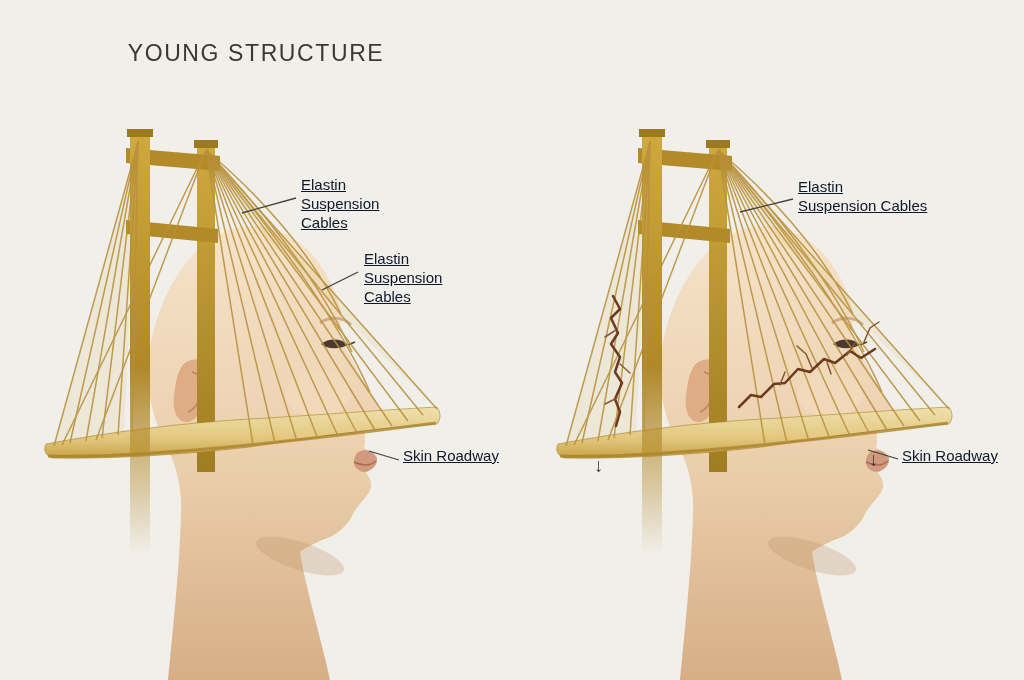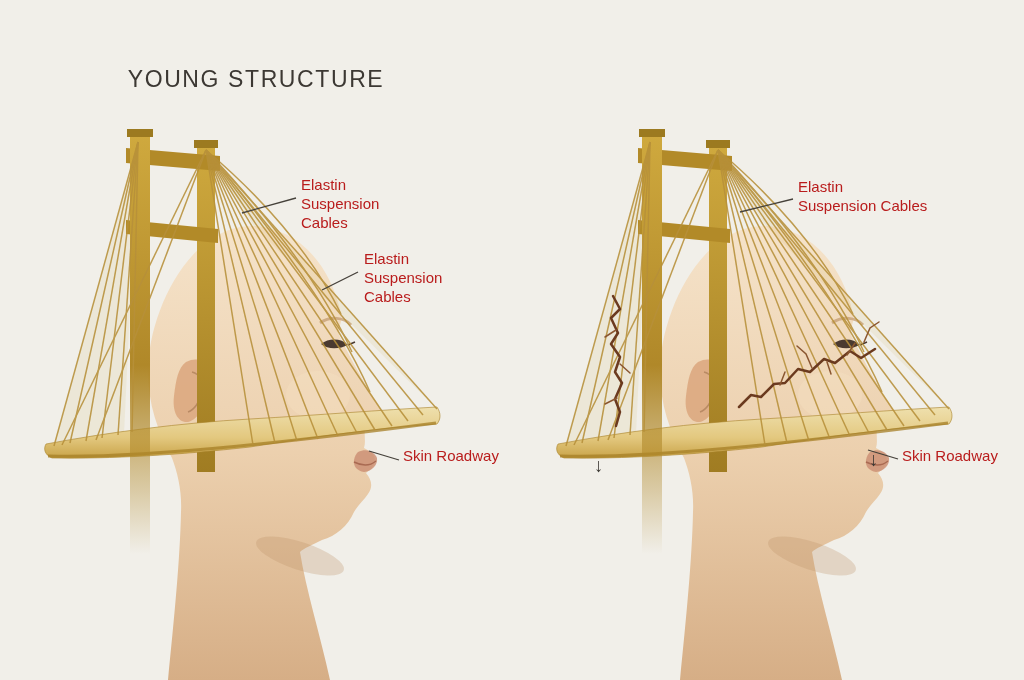--- a/index.html
+++ b/index.html
@@ -4,28 +4,29 @@
 <style>
   html,body{margin:0;padding:0;}
   body{
     width:1024px;height:680px;overflow:hidden;
     font-family:"Liberation Sans", sans-serif;
     background:#f1efe9;
   }
   .stage{position:relative;width:1024px;height:680px;background:#f1efe9;display:flex;}
   .panel{position:relative;width:512px;height:680px;}
   .panel-title{
-    position:absolute;top:51px;left:0;width:100%;
+    position:absolute;top:25px;left:0;width:100%;
     text-align:center;font-size:23px;font-weight:500;
     letter-spacing:1.6px;color:#3c3833;
   }
   .illus{position:absolute;left:0;top:0;width:512px;height:680px;}
   .label{
-    position:absolute;font-size:15px;line-height:1.27;color:#b91c1c;
+    position:absolute;font-size:15px;line-height:1.27;color:#0f172a;
     white-space:pre-line;
+    text-decoration:underline;
   }
   .lbl-l1{left:301px;top:175px;}
   .lbl-l2{left:364px;top:249px;}
   .lbl-l3{left:403px;top:446px;}
   .lbl-r1{left:286px;top:177px;}
   .lbl-r2{left:390px;top:446px;}
   .arrow{position:absolute;font-size:19px;color:#3c3833;}
   .arrow-1{left:82px;top:455px;}
   .arrow-2{left:357px;top:449px;}
   .leader{stroke:#45413a;stroke-width:1.3;}

